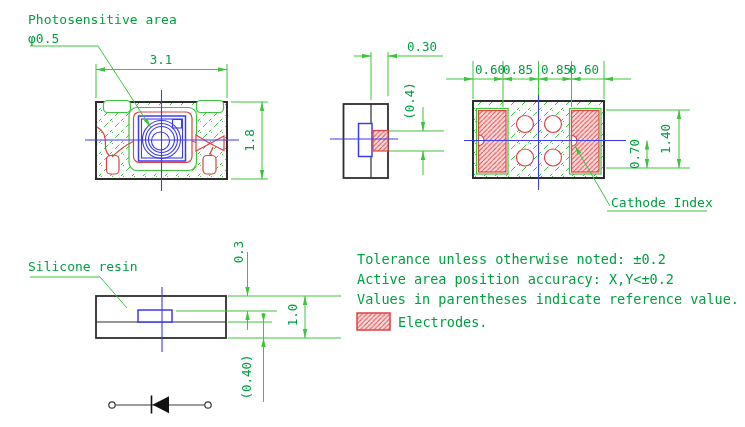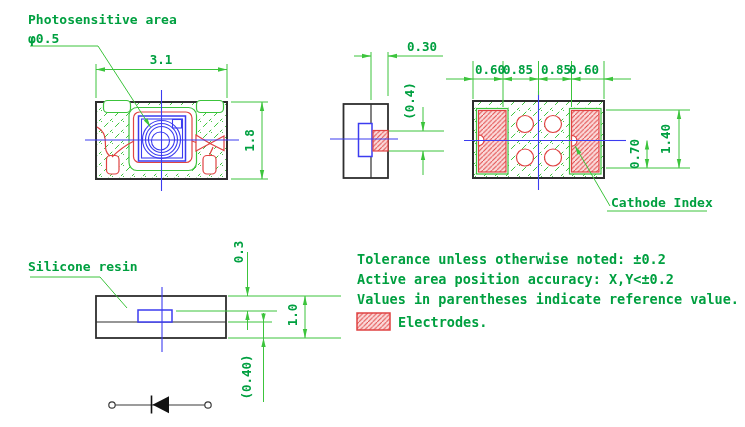--- a/index.html
+++ b/index.html
@@ -5,21 +5,21 @@
   :root{
     --c-green_text:#00a040;
     --c-green_line:#3cc43c;
     --c-red:#e04343;
     --c-pink:#fbdcdc;
     --c-blue:#3c3cf0;
     --c-black:#2e2e2e;
     --c-dark:#1a1a1a;
   }
   html,body{margin:0;padding:0;background:#fff;}
-  .stage{position:relative;width:745px;height:427px;background:#fff;overflow:hidden;font-weight:bold;}
+  .stage{position:relative;width:745px;height:427px;background:#fff;overflow:hidden;}
   svg{display:block;}
   text{font-family:"DejaVu Sans Mono","Liberation Mono",monospace;}
   .t-label{font-size:13px;fill:var(--c-green_text);}
   .t-note{font-size:13.5px;fill:var(--c-green_text);}
   .t-dim{font-size:12.5px;fill:var(--c-green_text);}
   .g{stroke:var(--c-green_line);stroke-width:1;fill:none;}
   .ga{fill:var(--c-green_line);stroke:none;}
   .b{stroke:var(--c-blue);stroke-width:1.1;fill:none;}
   .bb{stroke:var(--c-blue);stroke-width:1.5;fill:#fff;}
   .r{stroke:var(--c-red);stroke-width:1.2;fill:none;}

